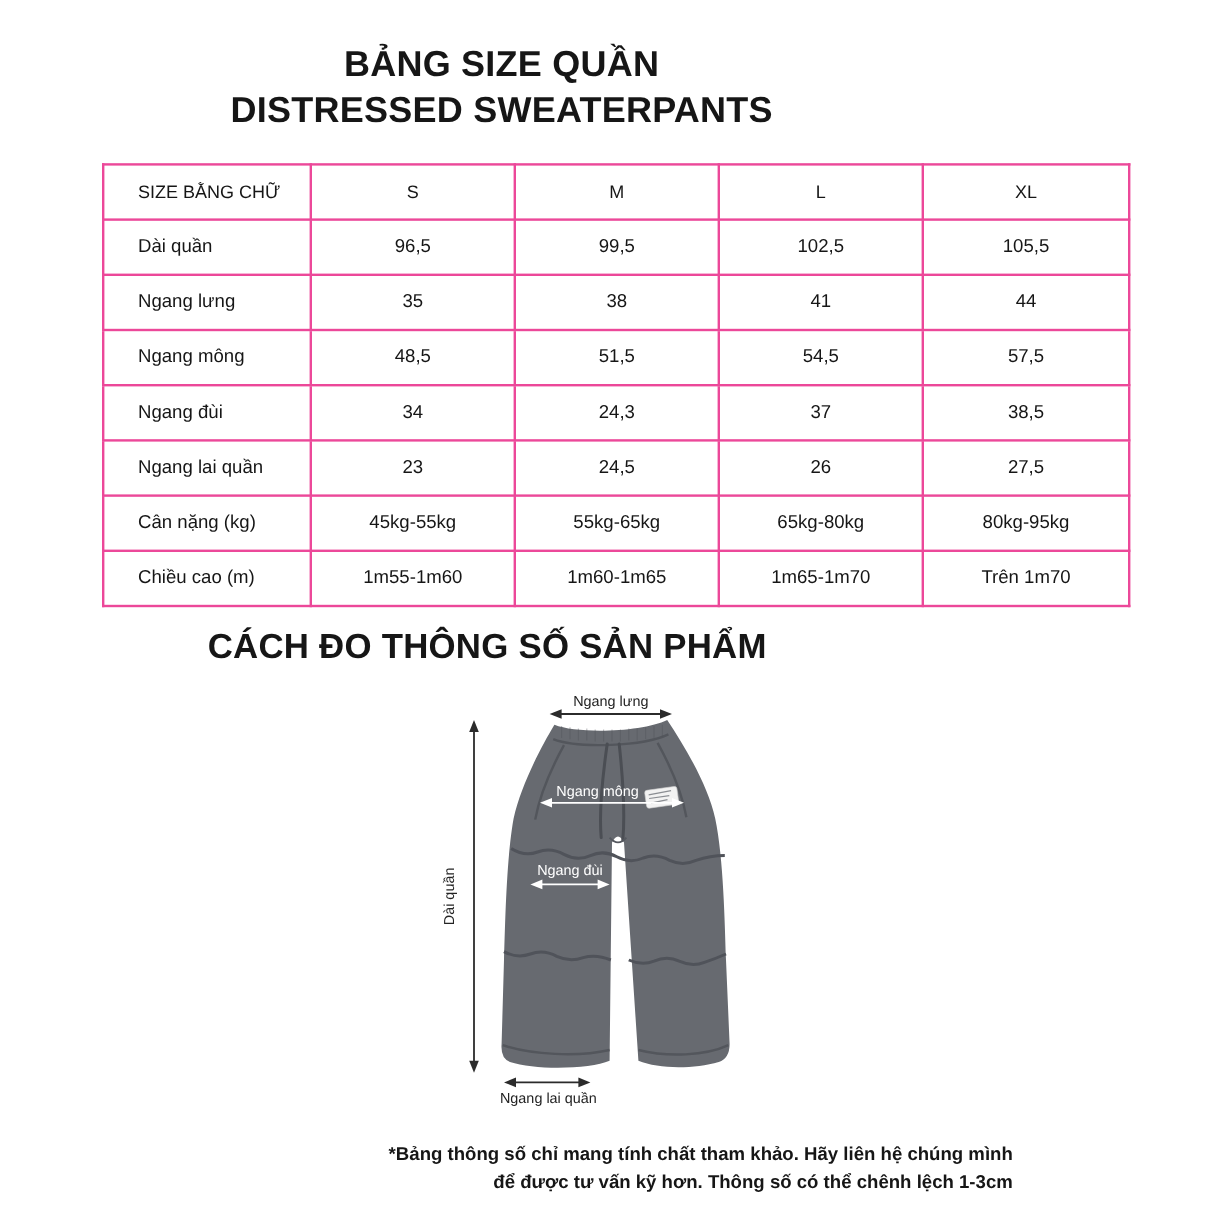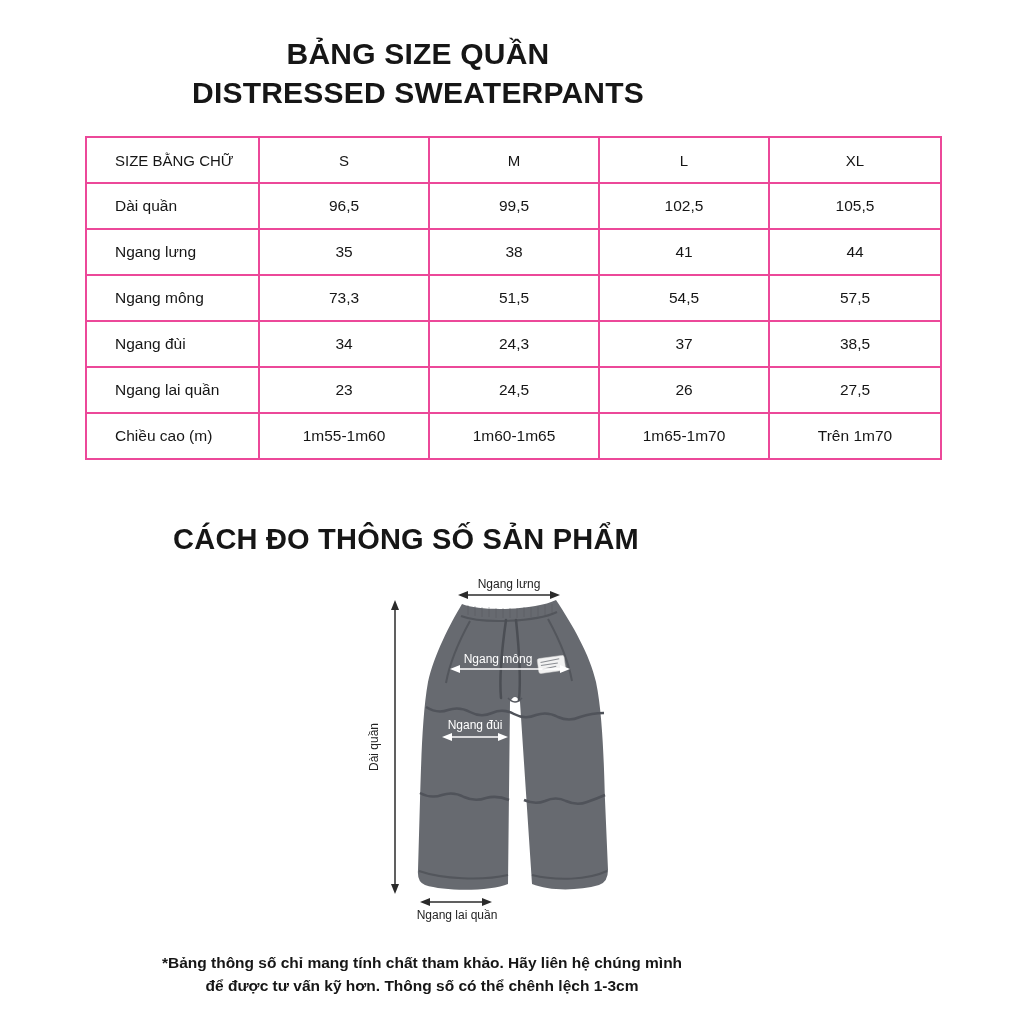--- a/index.html
+++ b/index.html
@@ -23,21 +23,21 @@
   table.size th{font-size:15px;}
   table.size .lbl{text-align:left;padding-left:28px;}
   .section-heading{
     position:absolute;top:523px;left:0;width:812px;text-align:center;
     font-size:29px;font-weight:800;letter-spacing:.2px;color:#161616;
   }
   .figure{position:absolute;left:350px;top:565px;width:330px;height:370px;}
   .figure svg{display:block;width:100%;height:100%;}
   .anno{font-family:"Liberation Sans",sans-serif;font-size:12px;}
   .footnote{
-    position:absolute;top:951px;left:0;width:844px;text-align:center;
+    position:absolute;top:951px;left:0;width:844px;text-align:right;
     font-size:15.5px;line-height:23px;font-weight:700;color:#161616;
   }
 </style>
 </head>
 <body>
 
 <div class="title">
   <div>BẢNG SIZE QUẦN</div>
   <div>DISTRESSED SWEATERPANTS</div>
 </div>
@@ -67,38 +67,45 @@
   </tr>
   <tr>
     <td class="lbl">Ngang lưng</td>
     <td>35</td>
     <td>38</td>
     <td>41</td>
     <td>44</td>
   </tr>
   <tr>
     <td class="lbl">Ngang mông</td>
-    <td>73,3</td>
+    <td>48,5</td>
     <td>51,5</td>
     <td>54,5</td>
     <td>57,5</td>
   </tr>
   <tr>
     <td class="lbl">Ngang đùi</td>
     <td>34</td>
     <td>24,3</td>
     <td>37</td>
     <td>38,5</td>
   </tr>
   <tr>
     <td class="lbl">Ngang lai quần</td>
     <td>23</td>
     <td>24,5</td>
     <td>26</td>
     <td>27,5</td>
+  </tr>
+  <tr>
+    <td class="lbl">Cân nặng (kg)</td>
+    <td>45kg-55kg</td>
+    <td>55kg-65kg</td>
+    <td>65kg-80kg</td>
+    <td>80kg-95kg</td>
   </tr>
   <tr>
     <td class="lbl">Chiều cao (m)</td>
     <td>1m55-1m60</td>
     <td>1m60-1m65</td>
     <td>1m65-1m70</td>
     <td>Trên 1m70</td>
   </tr>
 </tbody>
   </table>

